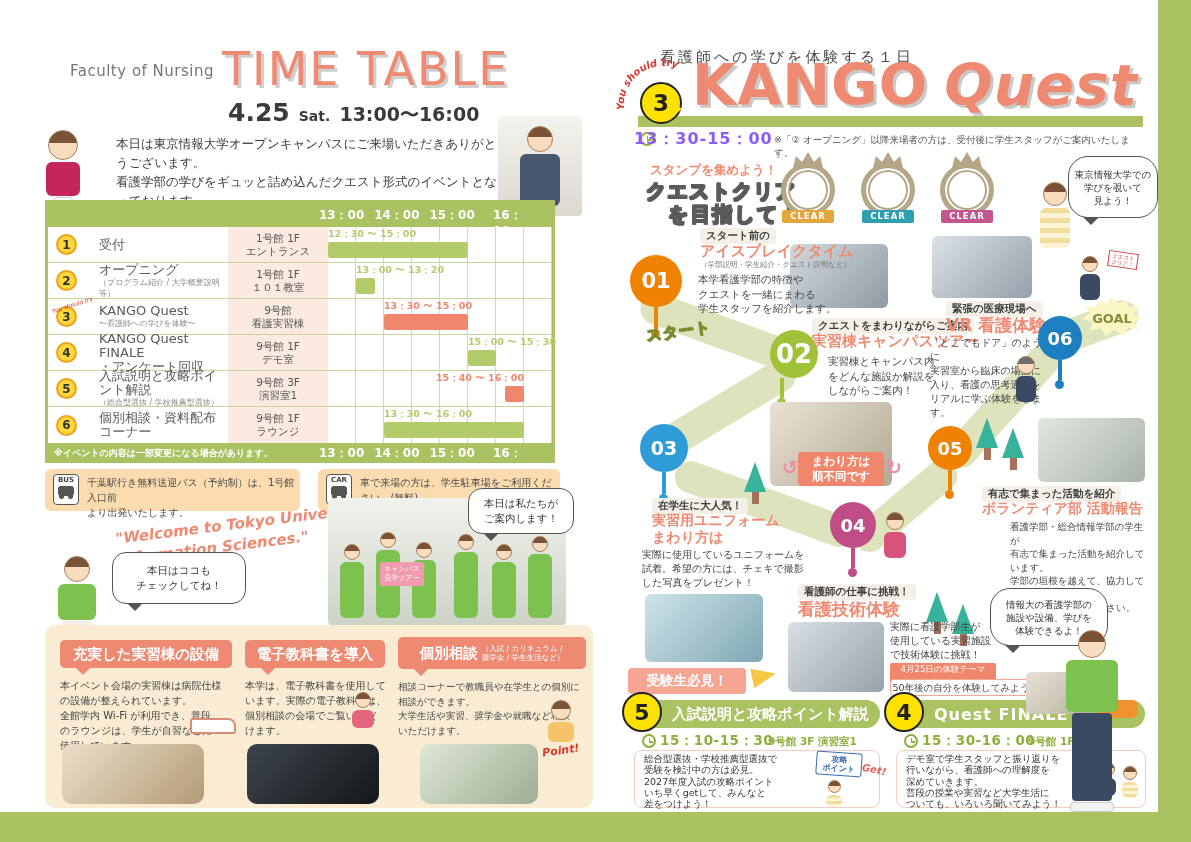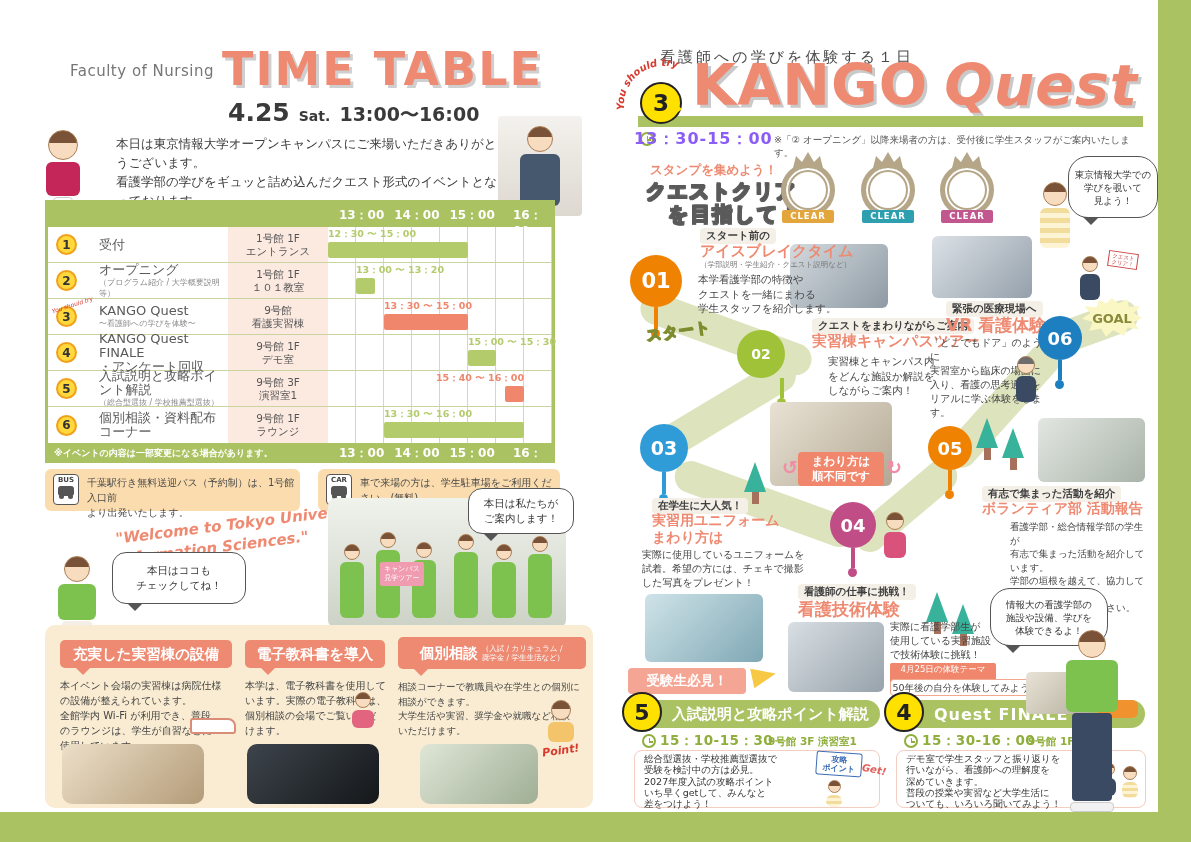--- a/index.html
+++ b/index.html
@@ -5,37 +5,37 @@
   *{box-sizing:border-box;margin:0;padding:0}
   body{font-family:"DejaVu Sans",sans-serif;background:#e8e8e8}
   #page{position:relative;width:1191px;height:842px;background:#fff;overflow:hidden}
   .abs{position:absolute}
   .pl{white-space:pre-line}
   
   .band-bottom{left:0;top:812px;width:1191px;height:30px;background:#aac261}
   .band-right{left:1158px;top:0;width:33px;height:842px;background:#aac261}
   
   .brand{left:70px;top:62px;font-size:15px;color:#767676;letter-spacing:.5px}
-  .bigtitle{left:222px;top:42px;font-size:46px;font-weight:bold;letter-spacing:2px;color:#ef8a72;text-shadow:3px 3px 0 #cfcfcf}
+  .bigtitle{left:222px;top:42px;font-size:46px;font-weight:normal;letter-spacing:2px;color:#ef8a72;text-shadow:3px 3px 0 #cfcfcf}
   .dateline{left:228px;top:98px;color:#3a3a3a}
   .dateline .d{font-size:25px;font-weight:bold}
   .dateline .dy{font-size:14px;font-weight:bold;margin:0 4px}
   .dateline .hrs{font-size:19px;font-weight:bold}
   .intro{left:116px;top:134px;width:392px;font-size:12.5px;line-height:19px;color:#3c3c3c}
   
   .pr{position:absolute}
   .hd{margin:0 auto;border-radius:50%;background:linear-gradient(#7a5238 0 42%,#f8dcc0 42%);border:1px solid #a97e55}
   .bd{margin:2px auto 0;border-radius:6px}
   .lg{margin:1px auto 0;border-radius:4px}
   
   .ph{position:absolute;border-radius:8px;overflow:hidden}
   
   .tt{left:45px;top:200px;width:510px;height:263px;border:3px solid #aac261;background:#fff}
   .tt-head{position:relative;height:24px;background:#aac261}
-  .axis{position:absolute;left:286px;top:0;width:221px;height:100%}
+  .axis{position:absolute;left:266px;top:0;width:221px;height:100%}
   .axis span{position:absolute;top:4px;transform:translateX(-50%);color:#fff;font-weight:bold;font-size:12px}
   .ax0{left:12.5%}.ax1{left:37.5%}.ax2{left:62.5%}.ax3{left:87.5%}
   .trow{display:flex;height:36px;border-bottom:1px solid #c9d59e}
   .tc-label{width:180px;display:flex;align-items:center;padding-left:8px;position:relative}
   .numc{display:inline-flex;align-items:center;justify-content:center;width:21px;height:21px;border-radius:50%;background:#ffd83d;border:2px solid #f0a11b;font-size:12px;font-weight:bold;color:#333;flex:0 0 21px}
   .evt{margin-left:22px;color:#5a5a5a}
   .evl{display:block;font-size:13px;line-height:14px;font-weight:500}
   .evs{display:block;font-size:8px;color:#8a8a8a}
   .try-badge{position:absolute;left:3px;top:2px;font-size:6px;color:#d83a2e;transform:rotate(-18deg);font-style:italic}
   .tc-loc{width:100px;background:#fceae1;font-size:10.5px;color:#555;display:flex;align-items:center;justify-content:center;text-align:center;line-height:13px}
@@ -432,21 +432,21 @@
   <div class="dotp" style="left: 651px; top: 329px; background: rgb(239, 130, 0);"></div>
   <div class="tag" style="left:700px;top:228px">スタート前の</div>
   <div class="stitle" style="left:700px;top:242px;font-size:15px">アイスブレイクタイム</div>
   <div class="snote" style="left:700px;top:260px">（学部説明・学生紹介・クエスト説明など）</div>
   <div class="sbody pl" style="left:698px;top:272px;width:140px;font-size:10.5px">本学看護学部の特徴や
 クエストを一緒にまわる
 学生スタッフを紹介します。</div>
   <div class="ph" style="left:790px;top:244px;width:98px;height:64px;border-radius:6px;background:linear-gradient(135deg,#d3dade,#8e9aa4)"></div>
   <div class="abs startb">スタート</div>
 
-  <div class="pin" style="left: 737px; top: 330px; width: 48px; height: 48px; font-size: 14px; background: rgb(159, 194, 56);">
+  <div class="pin" style="left: 770px; top: 330px; width: 48px; height: 48px; font-size: 26px; background: rgb(159, 194, 56);">
       <span>02</span>
     </div>
   <div class="stem" style="left: 780px; top: 378px; height: 20px; background: rgb(159, 194, 56);"></div>
   <div class="dotp" style="left: 777px; top: 398px; background: rgb(159, 194, 56);"></div>
   <div class="tag" style="left:812px;top:318px">クエストをまわりながらご案内</div>
   <div class="stitle" style="left:812px;top:332px;font-size:15px">実習棟キャンパスツアー</div>
   <div class="sbody pl" style="left:828px;top:354px;width:150px;font-size:10.5px">実習棟とキャンパス内
 をどんな施設か解説を
 しながらご案内！</div>
   <div class="ph" style="left:770px;top:402px;width:122px;height:84px;border-radius:6px;background:linear-gradient(135deg,#e9e2d4,#b3a894);z-index:2"></div>

